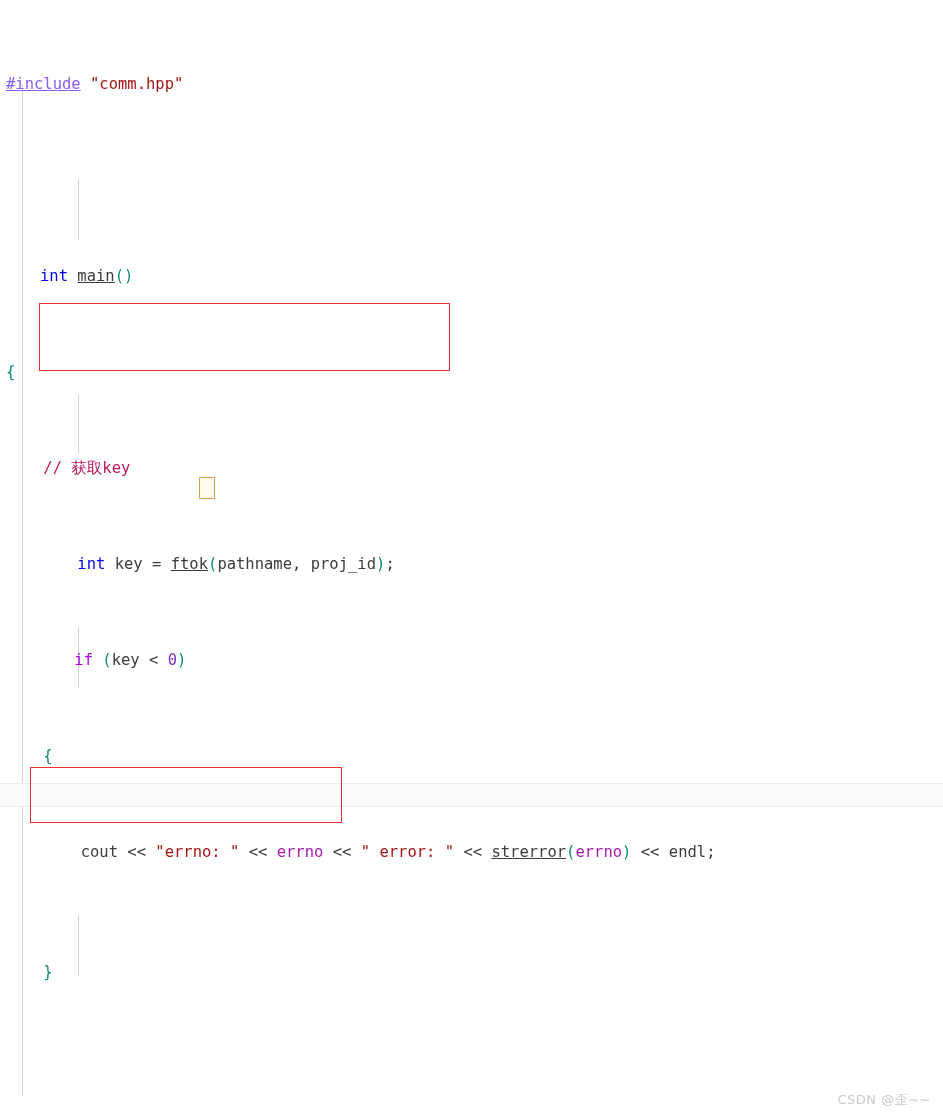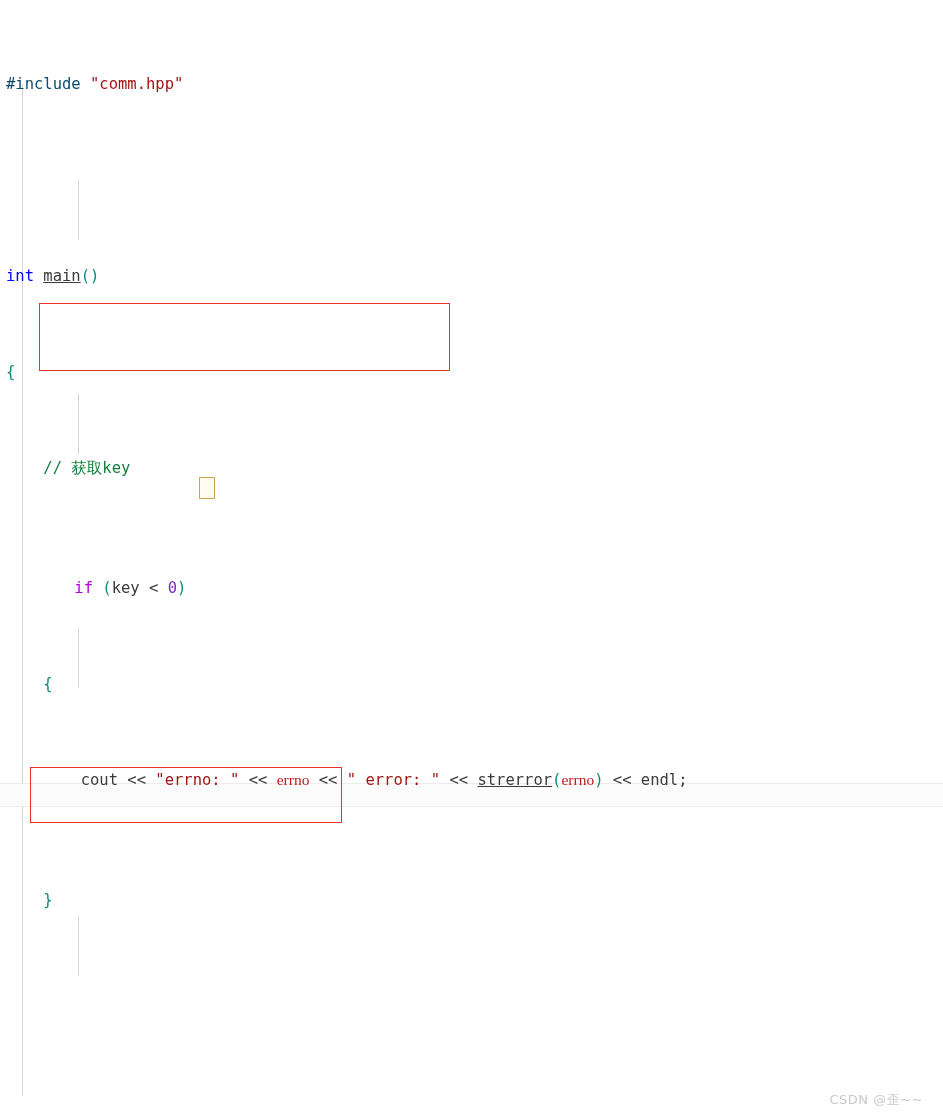--- a/index.html
+++ b/index.html
@@ -38,31 +38,31 @@
 
   .line {
     height: 24px;
     line-height: 24px;
     white-space: pre;
     position: relative;
     padding-left: 6px;
   }
 
   
-  .tok-pre      { color: #0c4a6e; }           
+  .tok-pre      { color: #8b5cf6; text-decoration: underline; }           
   .tok-str      { color: #a31515; }           
-  .tok-kw       { color: #0000ff; }           
+  .tok-kw       { color: #0000ff; margin-left: 34px; }           
   .tok-ctl      { color: #af00db; margin-left: 31px; }           
   .tok-num      { color: #7b2fbe; }           
-  .tok-com      { color: #15803d; }           
+  .tok-com      { color: #be185d; }           
   .tok-plain    { color: #3b3b3b; }           
   .tok-fn       { color: #3b3b3b; text-decoration: underline; }           
   .tok-paren    { color: #0e8a7a; }           
   .tok-brace    { color: #0e8a7a; }           
-  .tok-macro    { color: #b91c1c; font-family: Liberation Serif, serif; }           
+  .tok-macro    { color: #a21caf; }           
   .tok-var      { color: #3b3b3b; }
 
   
   .guide {
     position: absolute;
     width: 1px;
     background: #d3d3d3;
   }
 
   
@@ -90,21 +90,21 @@
   .matchbox {
     position: absolute;
     border: 1px solid #c8a44a;
     background: rgba(255, 240, 200, 0.28);
     box-sizing: border-box;
     pointer-events: none;
   }
 
   .watermark {
     position: absolute;
-    right: 20px;
+    right: 12px;
     bottom: 8px;
     font-family: "DejaVu Sans", "Liberation Sans", sans-serif;
     font-size: 13px;
     color: #c9c9c9;
     letter-spacing: 0.5px;
     white-space: pre;
   }
 </style>
 </head>
 <body>
@@ -124,20 +124,21 @@
     <div class="line"><span class="tok-pre">#include</span><span class="tok-plain"> </span><span class="tok-str">"comm.hpp"</span></div>
 
     <div class="line">&nbsp;</div>
 
     <div class="line"><span class="tok-kw">int</span> <span class="tok-fn">main</span><span class="tok-paren">()</span></div>
 
     <div class="line"><span class="tok-brace">{</span></div>
 
     <div class="line">    <span class="tok-com">// 获取key</span></div>
 
+    <div class="line">    <span class="tok-kw">int</span> <span class="tok-var">key</span> <span class="tok-plain">=</span> <span class="tok-fn">ftok</span><span class="tok-paren">(</span><span class="tok-var">pathname</span><span class="tok-plain">, </span><span class="tok-var">proj_id</span><span class="tok-paren">)</span><span class="tok-plain">;</span></div>
 
     <div class="line">    <span class="tok-ctl">if</span> <span class="tok-paren">(</span><span class="tok-var">key</span> <span class="tok-plain">&lt;</span> <span class="tok-num">0</span><span class="tok-paren">)</span></div>
 
     <div class="line">    <span class="tok-brace">{</span></div>
 
     <div class="line">        <span class="tok-plain">cout</span> <span class="tok-plain">&lt;&lt;</span> <span class="tok-str">"errno: "</span> <span class="tok-plain">&lt;&lt;</span> <span class="tok-macro">errno</span> <span class="tok-plain">&lt;&lt;</span> <span class="tok-str">" error: "</span> <span class="tok-plain">&lt;&lt;</span> <span class="tok-fn">strerror</span><span class="tok-paren">(</span><span class="tok-macro">errno</span><span class="tok-paren">)</span> <span class="tok-plain">&lt;&lt;</span> <span class="tok-plain">endl</span><span class="tok-plain">;</span></div>
 
 
     <div class="line">    <span class="tok-brace">}</span></div>
 

